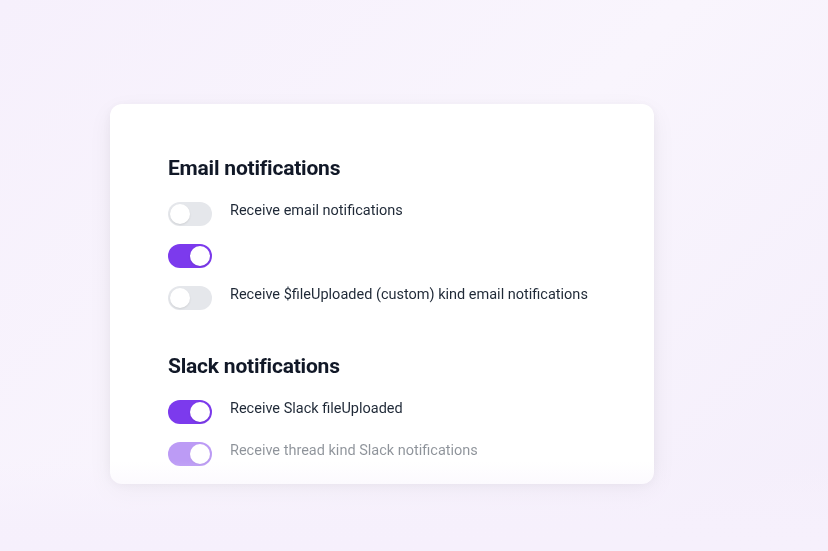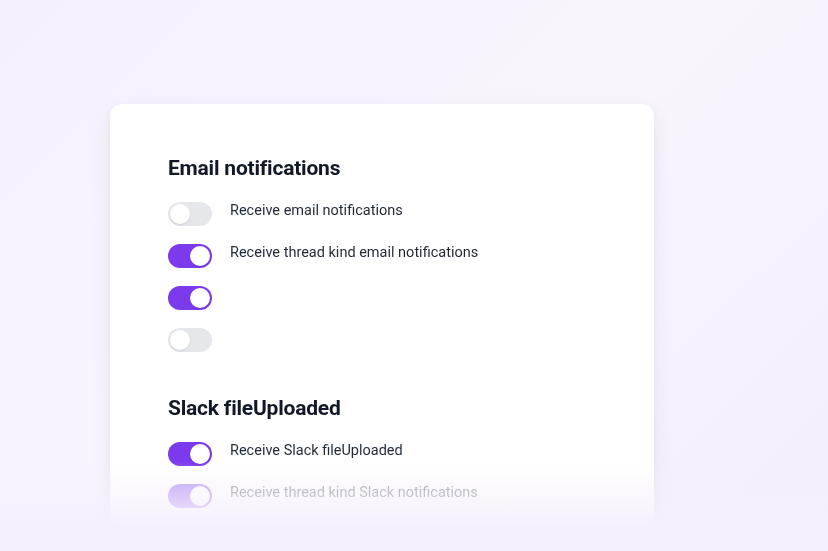--- a/index.html
+++ b/index.html
@@ -111,42 +111,37 @@
 
   <h2 class="section-title">Email notifications</h2>
 
   <div class="setting-row">
     <div class="toggle off">
       <div class="toggle-knob"></div>
     </div>
     <span class="setting-label">Receive email notifications</span>
   </div>
 
-  <div class="setting-row">
-    <div class="toggle on">
-      <div class="toggle-knob"></div>
-    </div>
-    <span class="setting-label">Receive thread kind email notifications</span>
-  </div>
 
   <div class="setting-row">
     <div class="toggle on">
       <div class="toggle-knob"></div>
     </div>
   </div>
 
   <div class="setting-row">
     <div class="toggle off">
       <div class="toggle-knob"></div>
     </div>
+    <span class="setting-label">Receive $fileUploaded (custom) kind email notifications</span>
   </div>
 
   <div class="section-gap"></div>
 
-  <h2 class="section-title">Slack fileUploaded</h2>
+  <h2 class="section-title">Slack notifications</h2>
 
   <div class="setting-row">
     <div class="toggle on">
       <div class="toggle-knob"></div>
     </div>
     <span class="setting-label">Receive Slack fileUploaded</span>
   </div>
 
   <div class="setting-row faded">
     <div class="toggle on">

